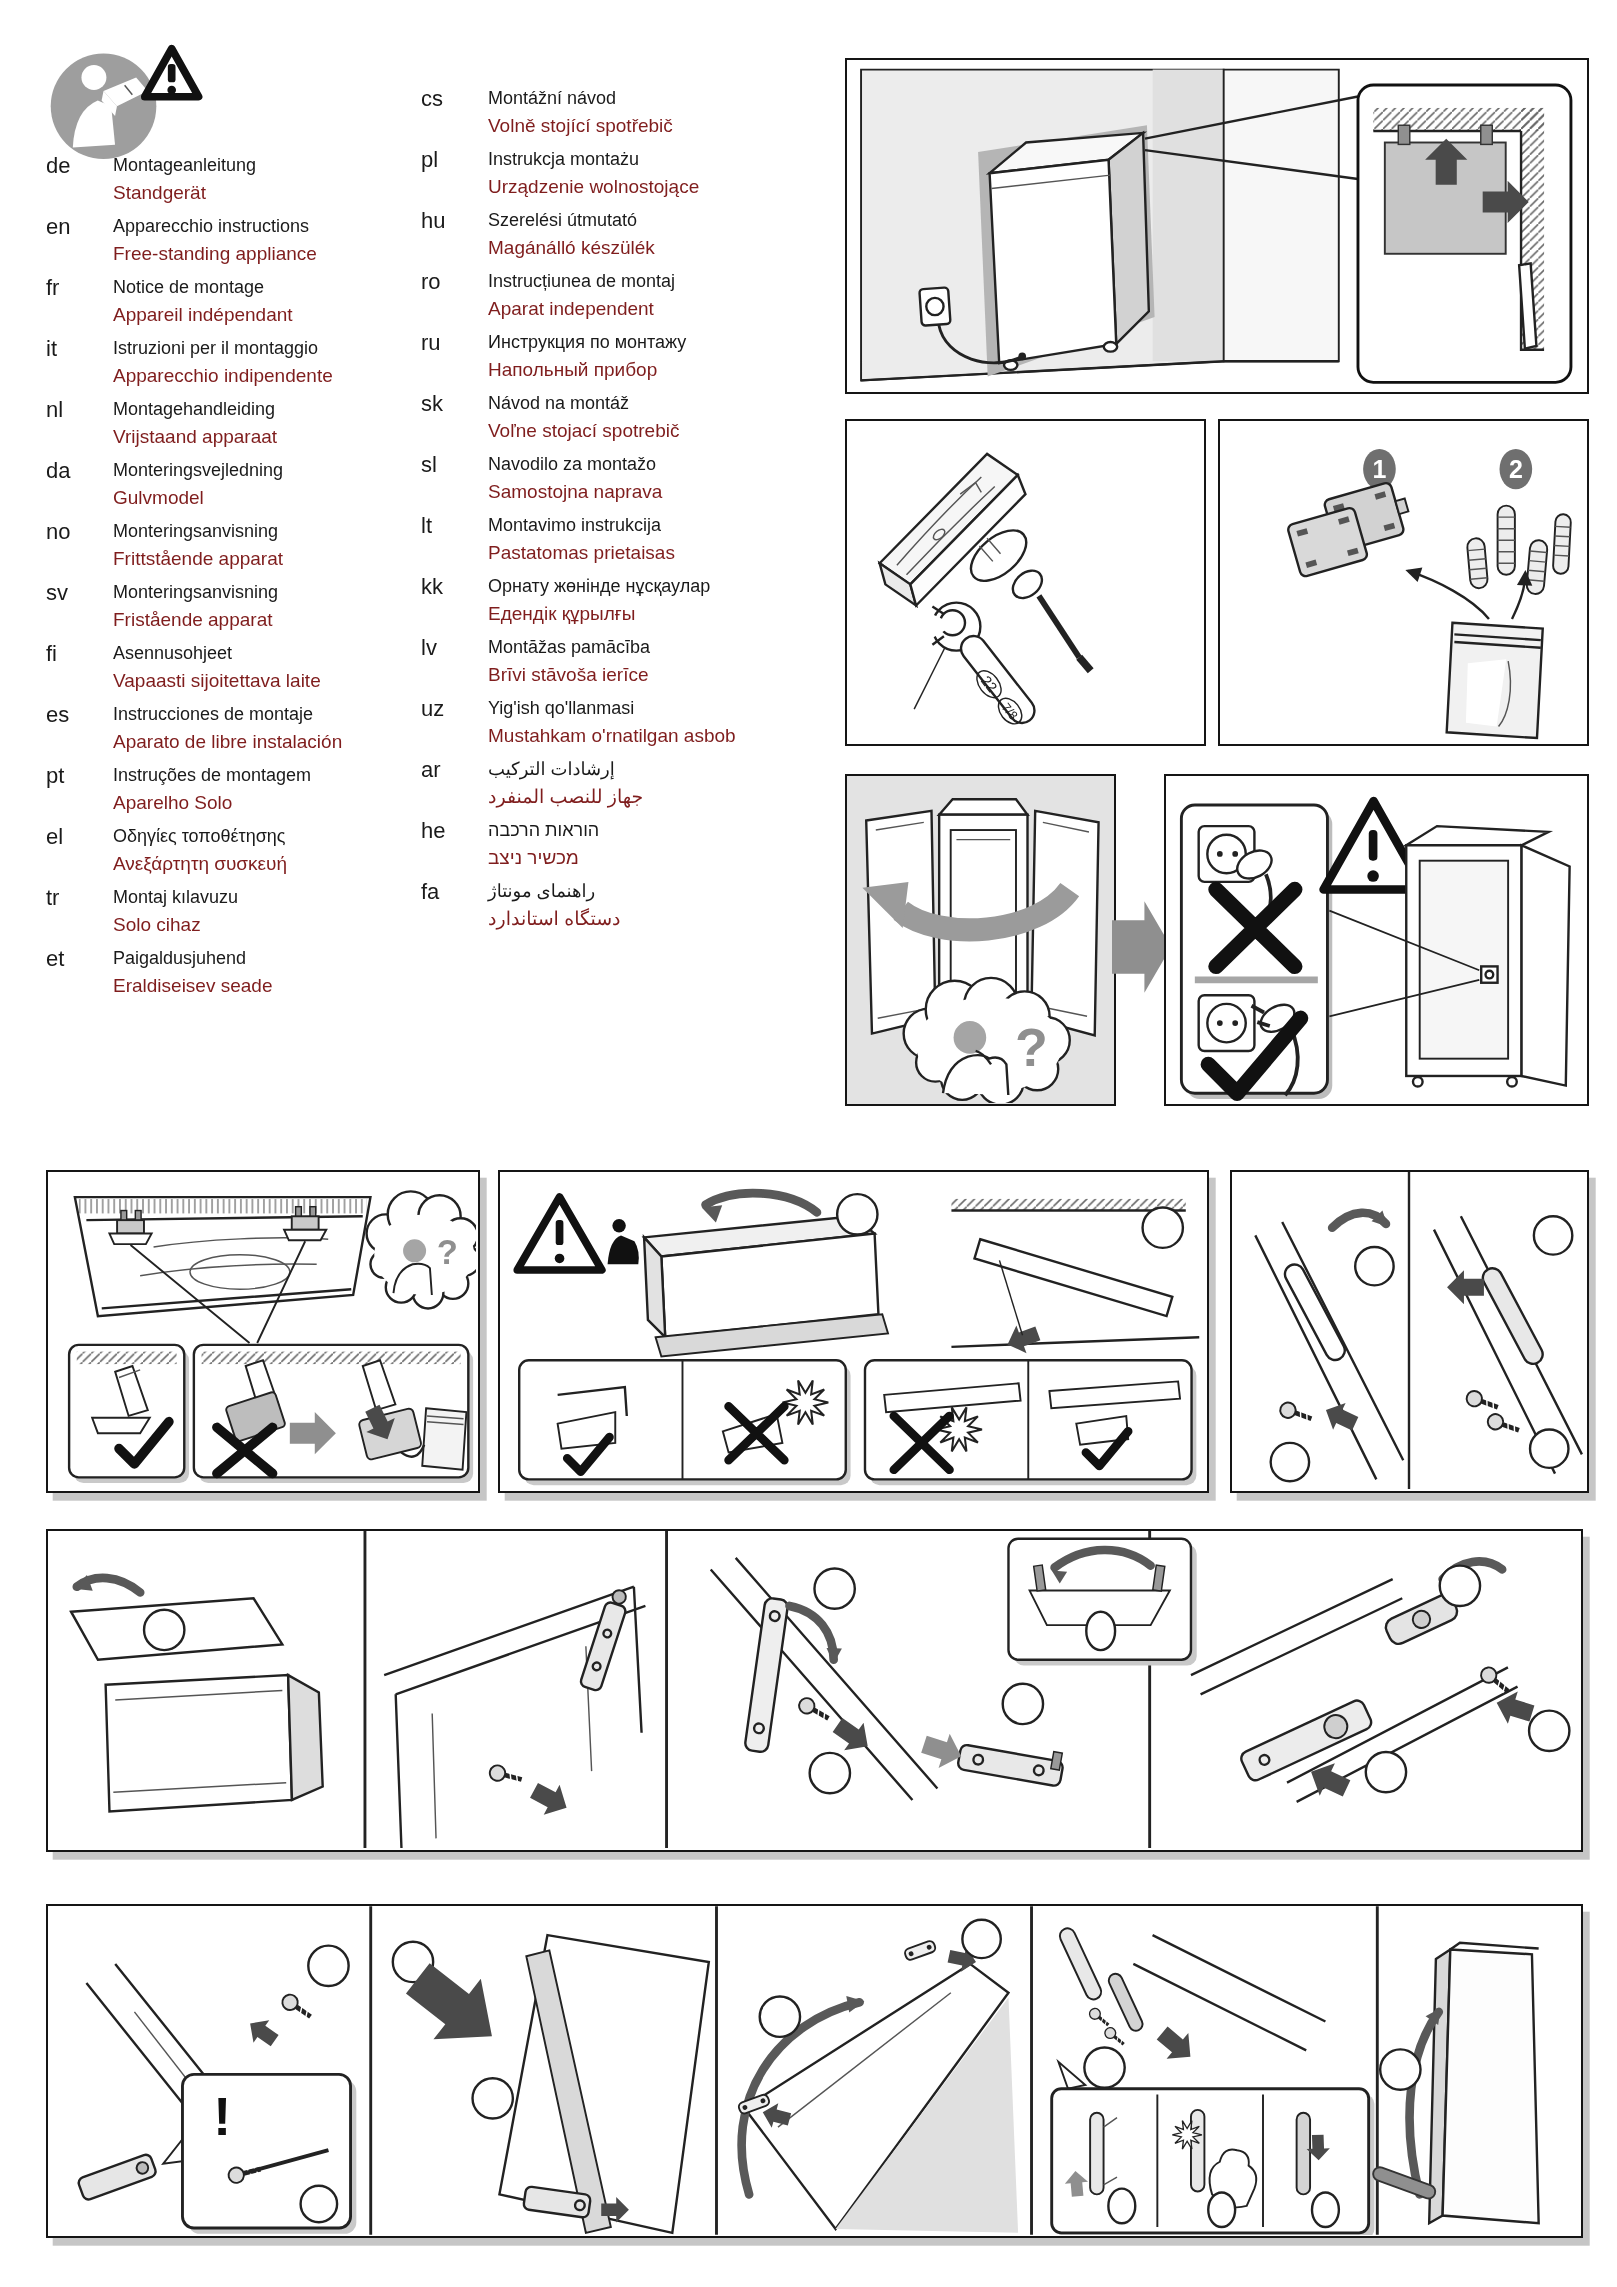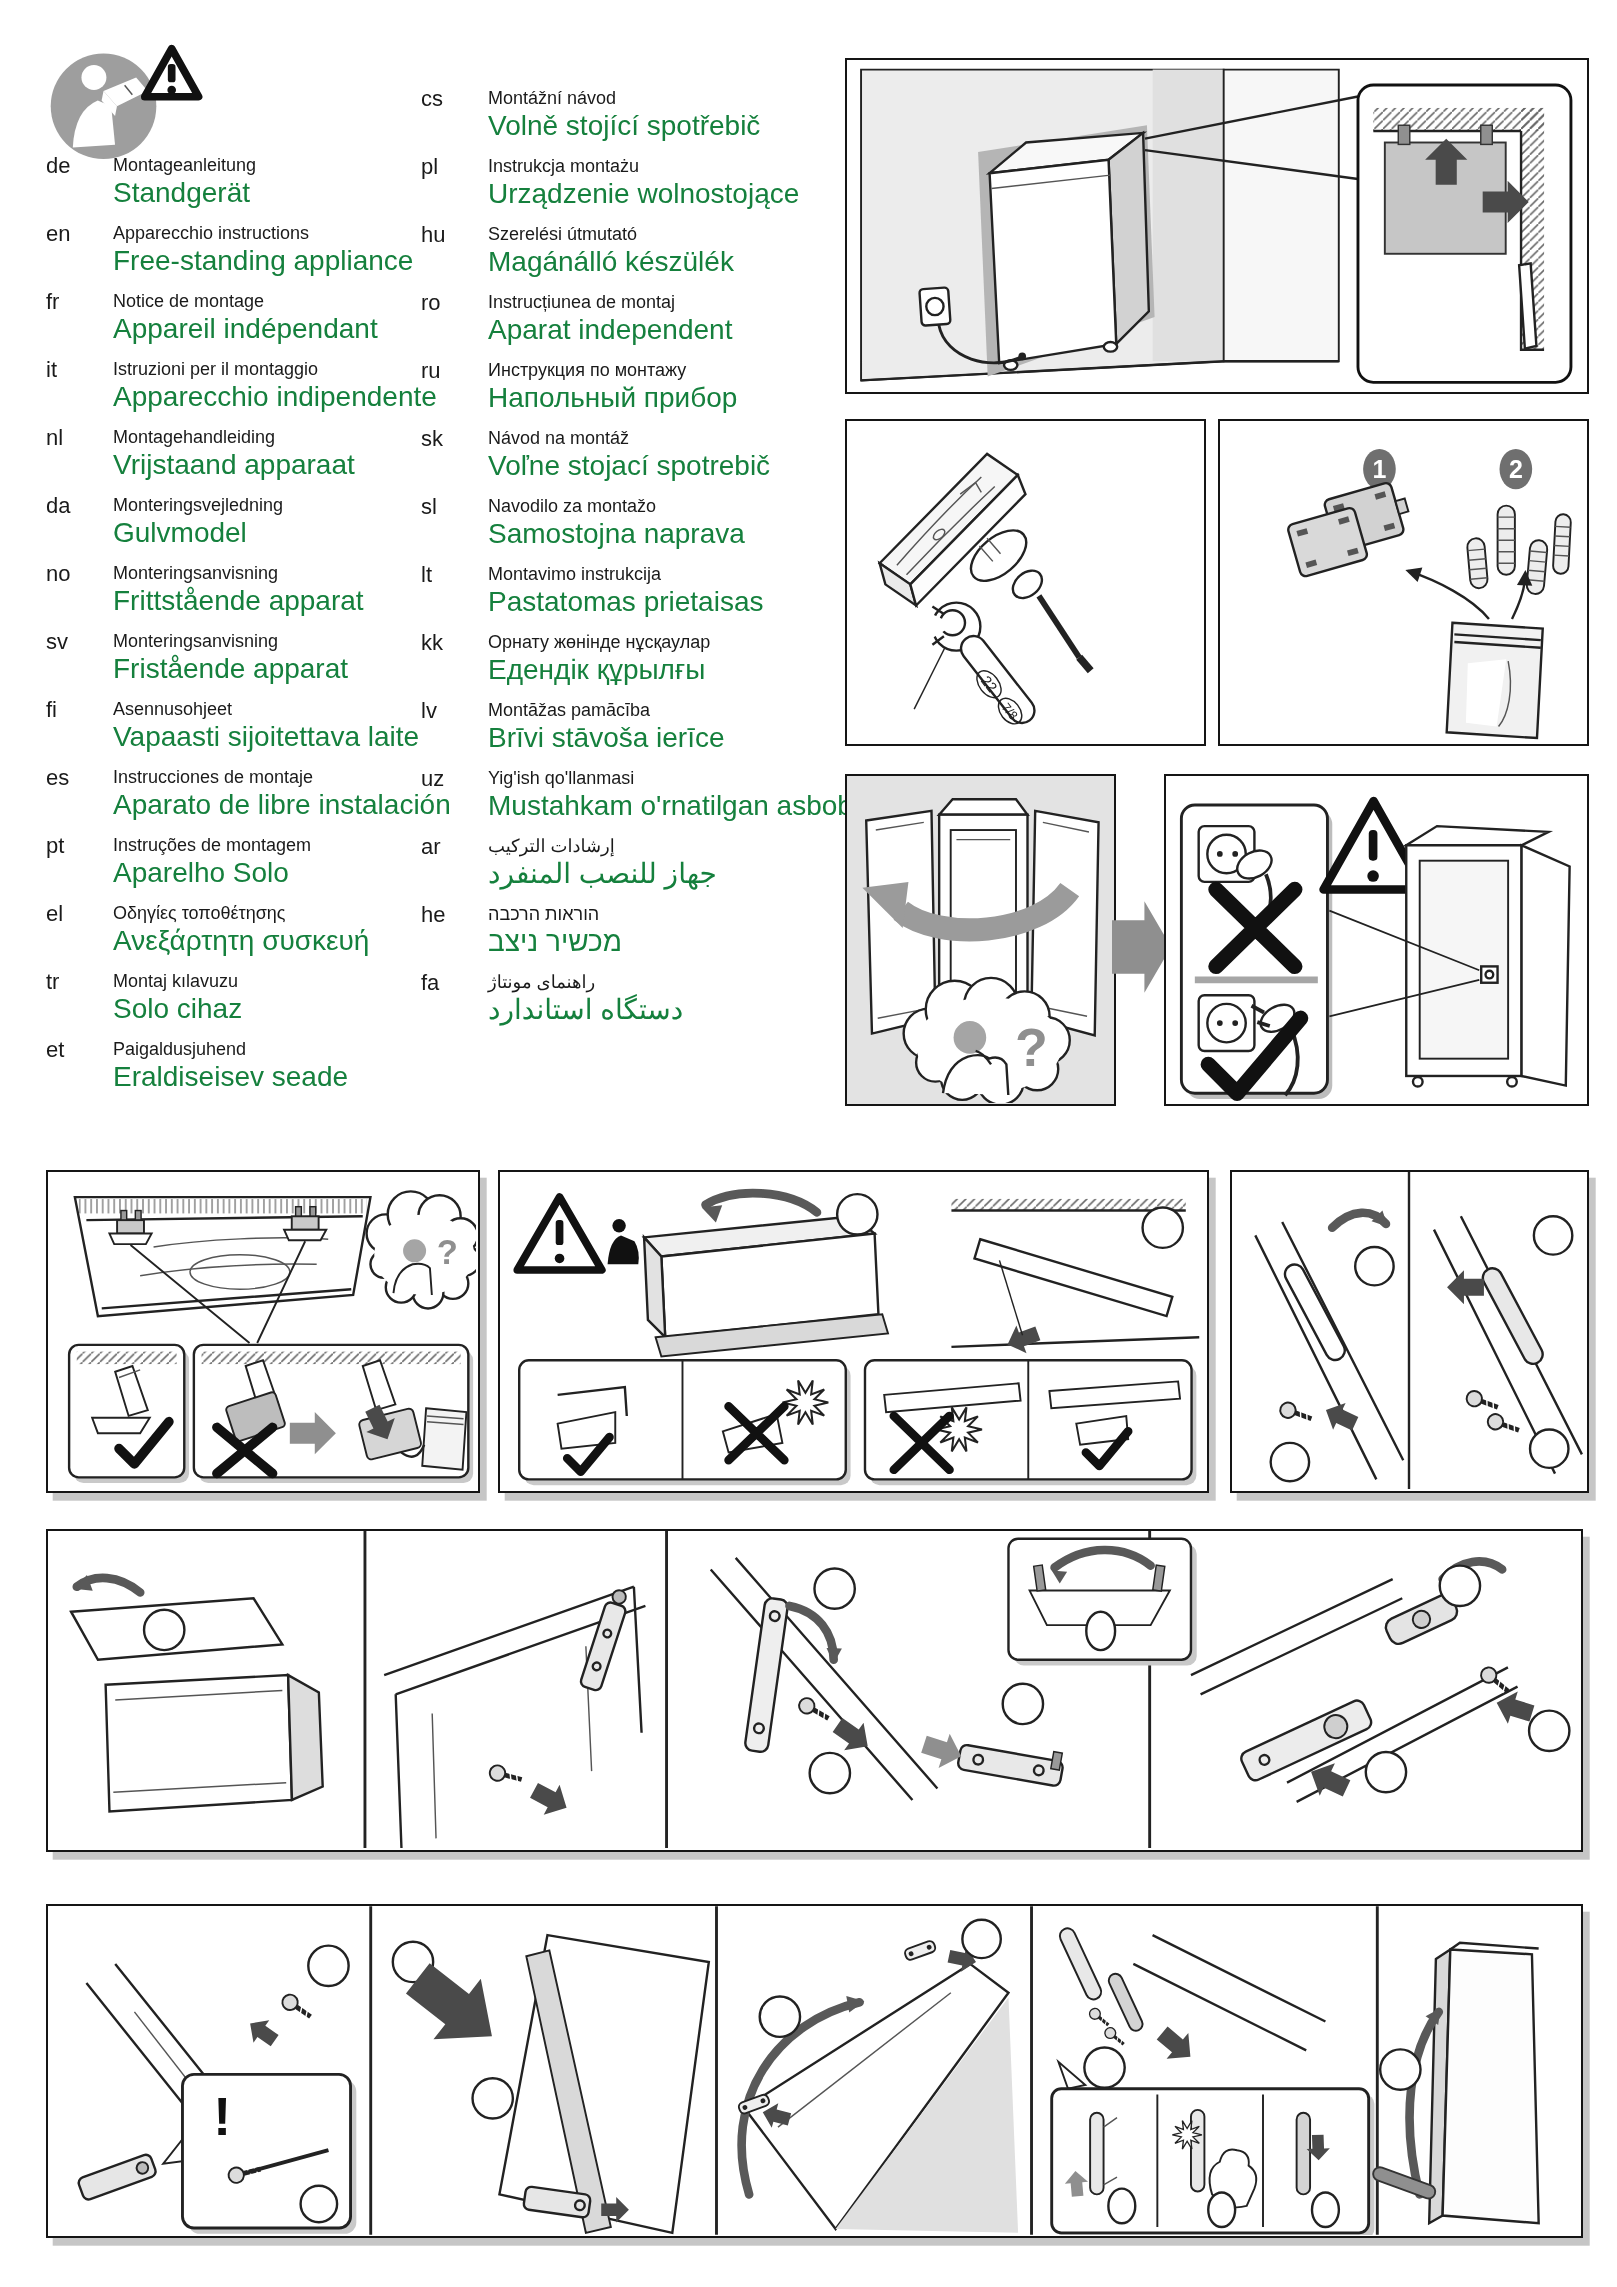--- a/index.html
+++ b/index.html
@@ -1,21 +1,21 @@
 <!DOCTYPE html>
 <html><head>
 <meta charset="utf-8">
 <style>
   html,body{margin:0;padding:0}
   body{width:1618px;height:2287px;background:#fff;font-family:"Liberation Sans",sans-serif;color:#1a1a1a;position:relative;overflow:hidden}
-  .lang-col{position:absolute;display:flex;flex-direction:column;gap:14px}
+  .lang-col{position:absolute;display:flex;flex-direction:column;gap:7px}
   .lang-entry{display:flex;height:54px}
   .lang-code{width:67px;font-size:22px;line-height:27px;flex:none}
   .lang-title{display:block;font-size:18px;line-height:27px;white-space:nowrap}
-  .lang-sub{display:block;font-size:28px;line-height:27px;color:#15803d;white-space:nowrap}
+  .lang-sub{display:block;font-size:19px;line-height:27px;color:#7f1d1d;white-space:nowrap}
   .panel{position:absolute;border:2.9px solid #151515;background:#fff;box-sizing:border-box}
   .shadowed{box-shadow:6.7px 7.7px 0 #c6c6c6}
   .absx{position:absolute}
   svg{display:block}
   svg text{font-family:"Liberation Sans",sans-serif}
   .ln{fill:#fff;stroke:#222;stroke-width:2.5}
   .lnn{fill:none;stroke:#222;stroke-width:2.5}
   .thin{fill:none;stroke:#555;stroke-width:1.5}
   .mk{fill:#fff;stroke:#222;stroke-width:2.5}
   .dk{fill:#4a4a4a}

